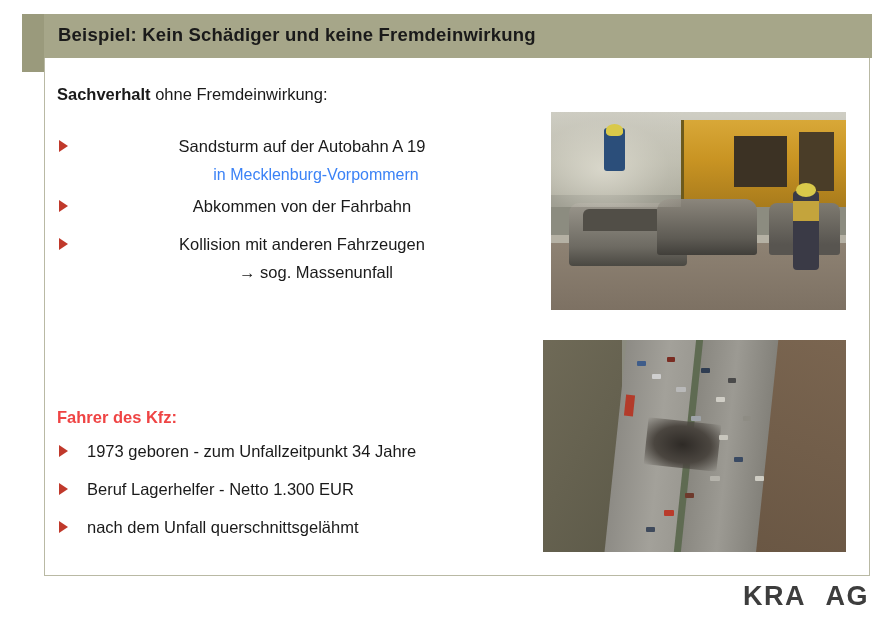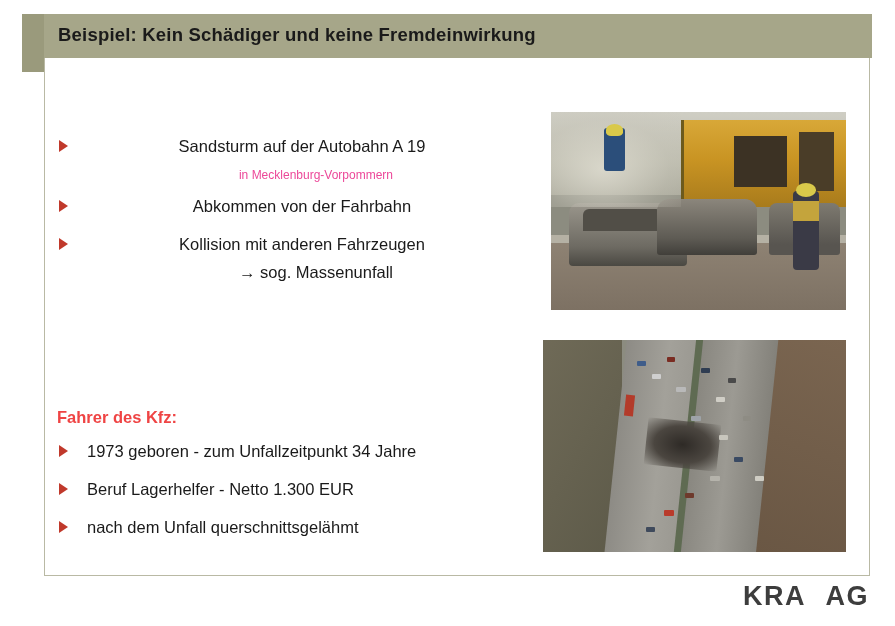--- a/index.html
+++ b/index.html
@@ -112,22 +112,22 @@
   .bullet-text {
     display: block;
     padding-left: 30px;
     font-size: 16.5px;
     color: #1a1a1a;
     line-height: 22px;
   }
   .sub-indent {
     display: block;
     padding-left: 58px;
-    font-size: 12px;
-    color: #ec4899;
+    font-size: 16px;
+    color: #3b82f6;
     line-height: 36px;
   }
   .arrow-line {
     display: block;
     padding-left: 58px;
     font-size: 16.5px;
     color: #1a1a1a;
     line-height: 34px;
   }
 
@@ -295,20 +295,23 @@
 <div class="slide">
 
   <div class="left-bar"></div>
 
   <div class="title-band">
     <div class="title-text">Beispiel: Kein Schädiger und keine Fremdeinwirkung</div>
   </div>
 
   <div class="content-frame"></div>
 
+  <div class="heading1">
+    <b>Sachverhalt</b><span> ohne Fremdeinwirkung:</span>
+  </div>
 
   <div class="bullet-list-1">
 
     <div class="bullet-row">
       <span class="bullet-marker"></span>
       <span class="bullet-text">Sandsturm auf der  Autobahn A 19</span>
       <span class="sub-indent">in Mecklenburg-Vorpommern</span>
     </div>
 
     <div class="bullet-row">

